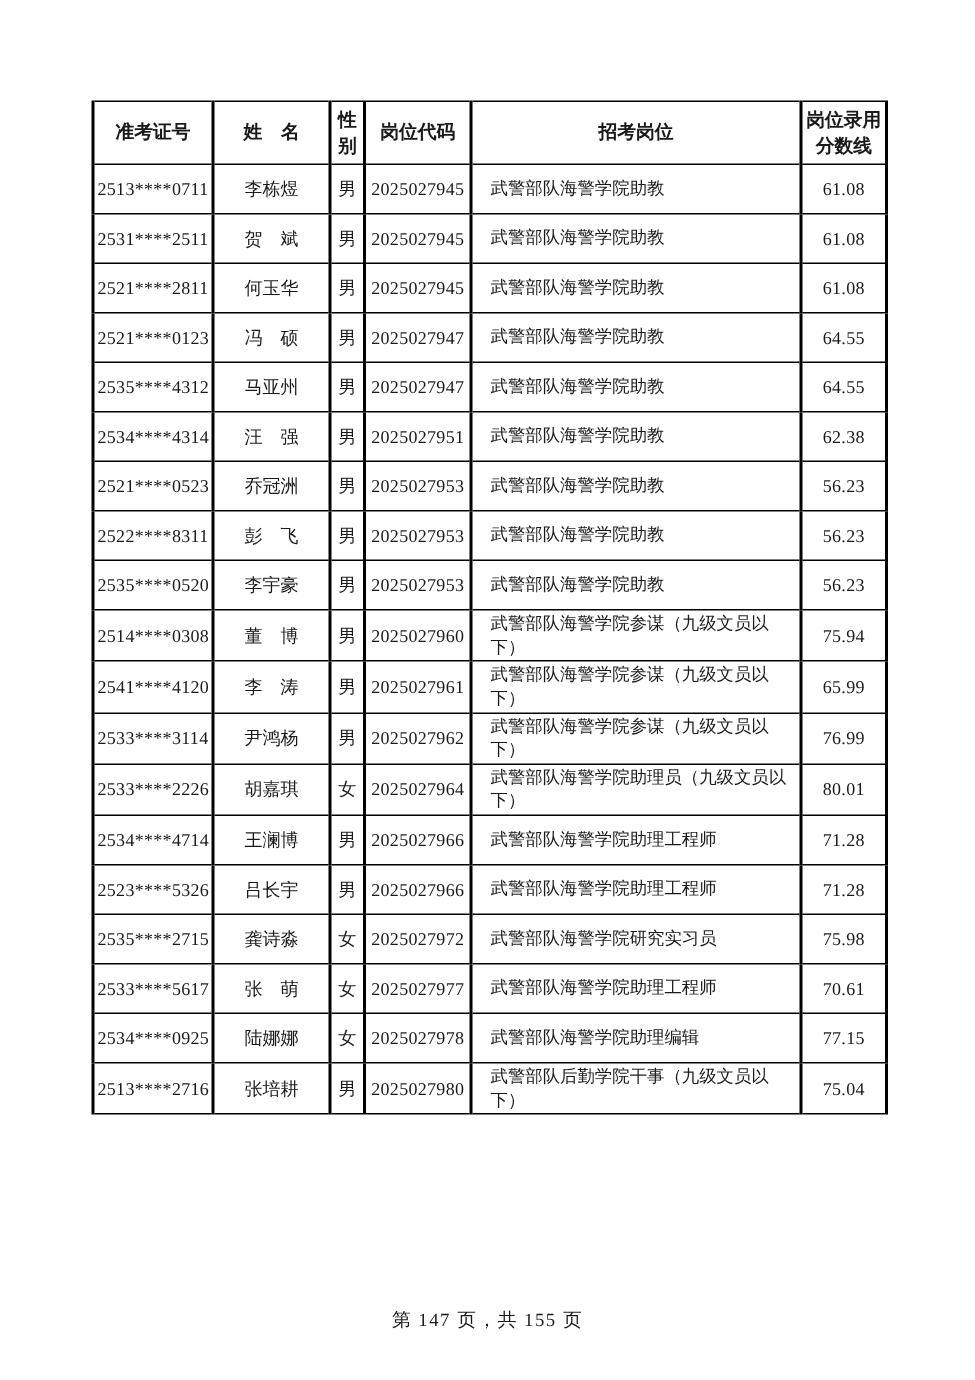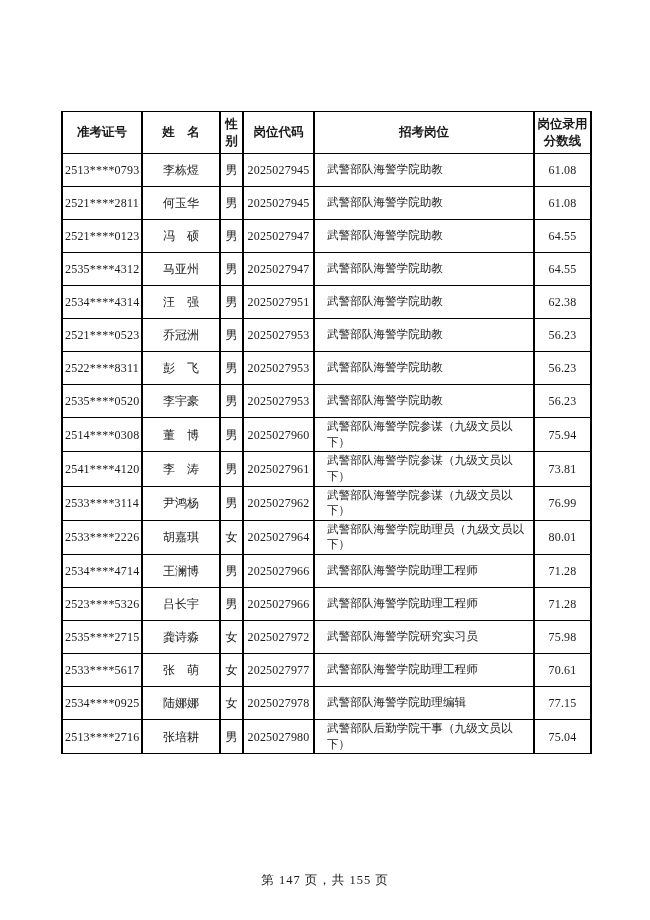--- a/index.html
+++ b/index.html
@@ -13,21 +13,20 @@
     font-family: "Liberation Serif", "DejaVu Serif", serif;
     overflow: hidden;
   }
   table.score-table {
     position: absolute;
     left: 61px;
     top: 67px;
     width: 529px;
     border-collapse: collapse;
     table-layout: fixed;
-    margin-top: 44px;
   }
   th, td {
     border: 1px solid #000;
     border-left-width: 2px;
     border-right-width: 2px;
     vertical-align: middle;
     color: #1a1a1a;
     overflow: hidden;
   }
   th {
@@ -81,22 +80,30 @@
         <th>准考证号</th>
         <th>姓　名</th>
         <th>性别</th>
         <th>岗位代码</th>
         <th>招考岗位</th>
         <th>岗位录用分数线</th>
       </tr>
     </thead>
     <tbody id="table-body">
         <tr>
-          <td class="c0">2513****0793</td>
+          <td class="c0">2513****0711</td>
           <td class="c1">李栋煜</td>
+          <td class="c2">男</td>
+          <td class="c3">2025027945</td>
+          <td class="c4">武警部队海警学院助教</td>
+          <td class="c5">61.08</td>
+        </tr>
+        <tr>
+          <td class="c0">2531****2511</td>
+          <td class="c1">贺　斌</td>
           <td class="c2">男</td>
           <td class="c3">2025027945</td>
           <td class="c4">武警部队海警学院助教</td>
           <td class="c5">61.08</td>
         </tr>
         <tr>
           <td class="c0">2521****2811</td>
           <td class="c1">何玉华</td>
           <td class="c2">男</td>
           <td class="c3">2025027945</td>
@@ -158,21 +165,21 @@
           <td class="c3">2025027960</td>
           <td class="c4">武警部队海警学院参谋（九级文员以下）</td>
           <td class="c5">75.94</td>
         </tr>
         <tr>
           <td class="c0">2541****4120</td>
           <td class="c1">李　涛</td>
           <td class="c2">男</td>
           <td class="c3">2025027961</td>
           <td class="c4">武警部队海警学院参谋（九级文员以下）</td>
-          <td class="c5">73.81</td>
+          <td class="c5">65.99</td>
         </tr>
         <tr>
           <td class="c0">2533****3114</td>
           <td class="c1">尹鸿杨</td>
           <td class="c2">男</td>
           <td class="c3">2025027962</td>
           <td class="c4">武警部队海警学院参谋（九级文员以下）</td>
           <td class="c5">76.99</td>
         </tr>
         <tr>

